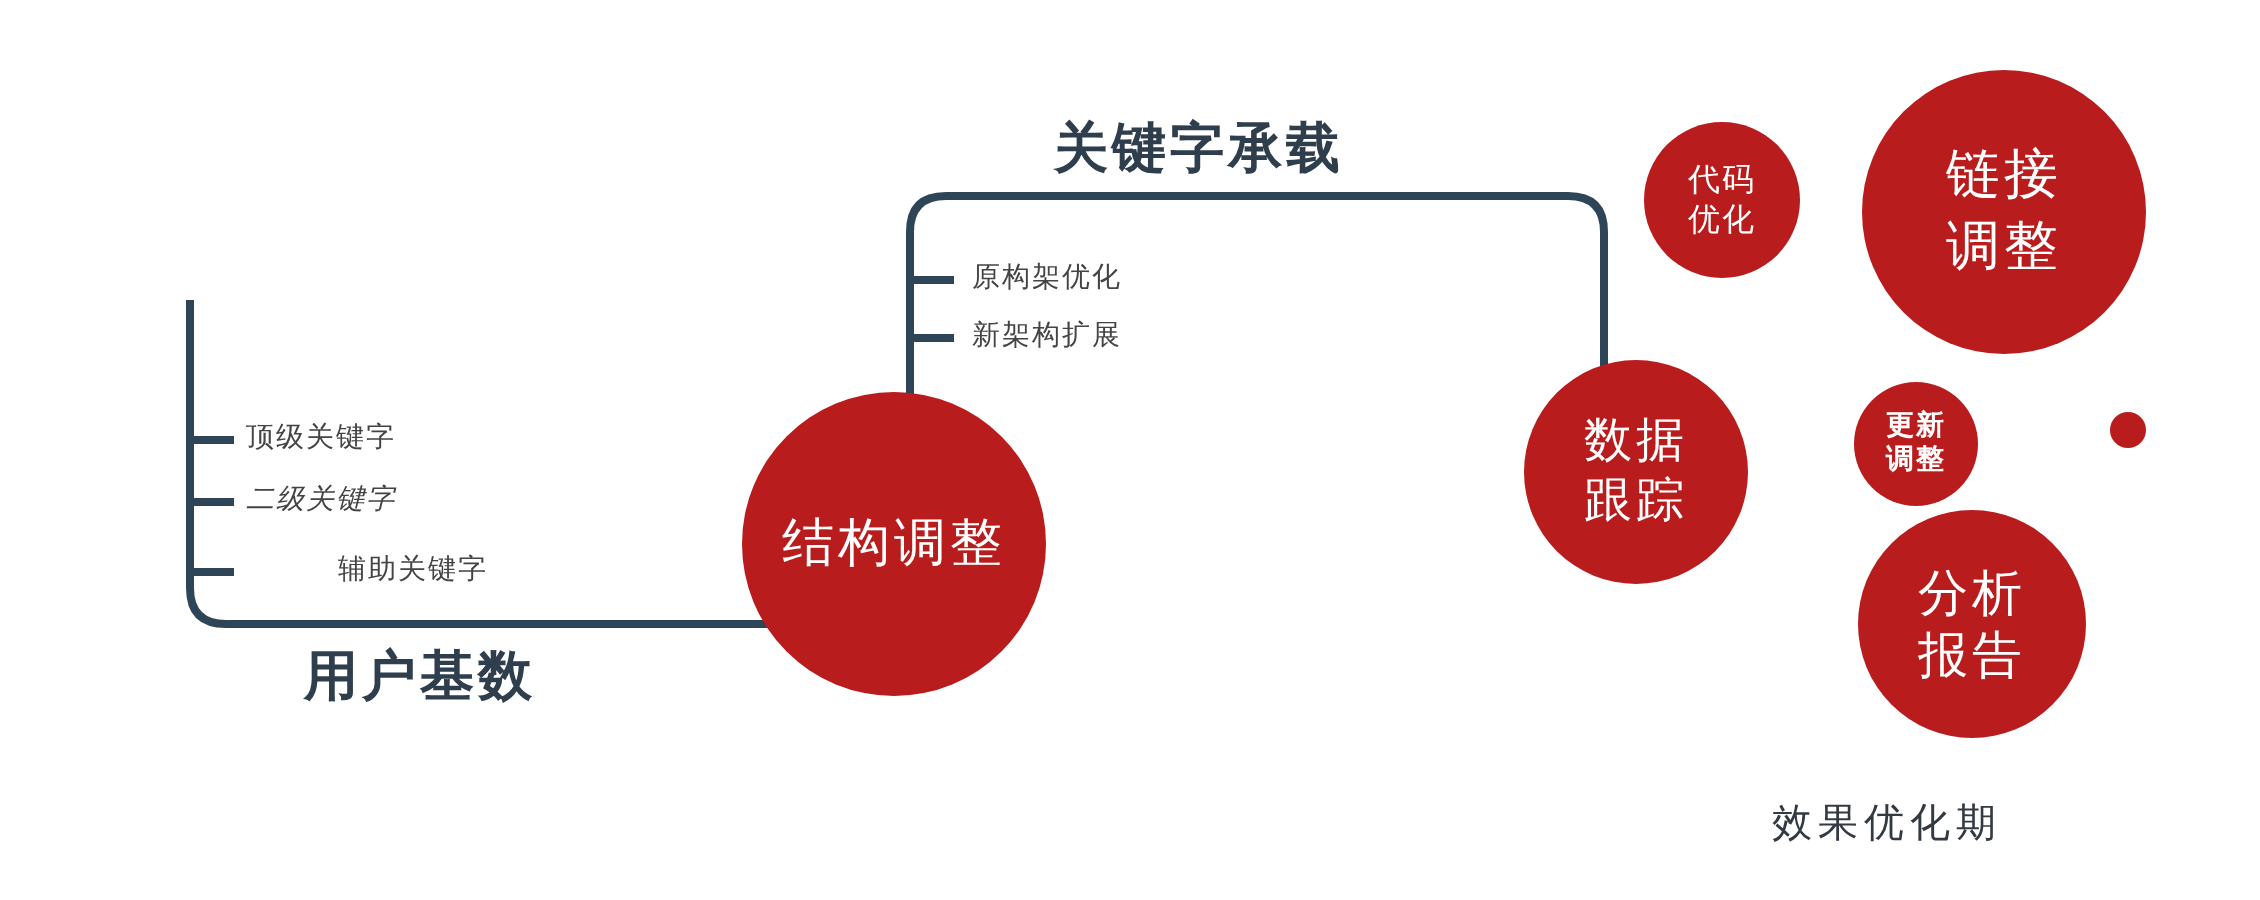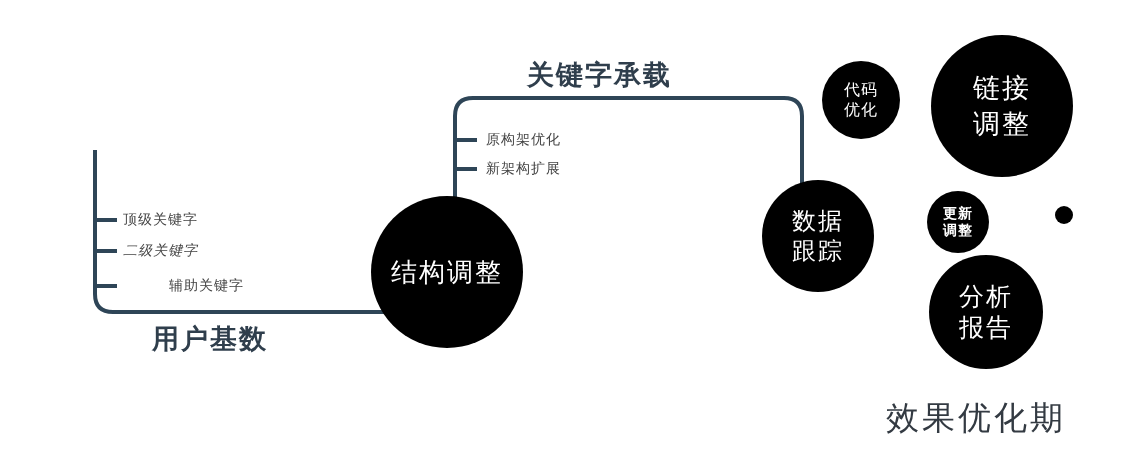--- a/index.html
+++ b/index.html
@@ -23,21 +23,21 @@
     height: 450px;
   }
   svg.connectors path {
     fill: none;
     stroke: #2e4557;
     stroke-width: 4;
   }
   .node {
     position: absolute;
     border-radius: 50%;
-    background: #000000;
+    background: #b91c1c;
     color: #ffffff;
     display: flex;
     align-items: center;
     justify-content: center;
     text-align: center;
     white-space: pre-line;
     letter-spacing: 2px;
     line-height: 1.25;
   }
   .label {
@@ -51,21 +51,21 @@
     color: #444444;
     letter-spacing: 1px;
   }
   .label.heading {
     font-size: 27px;
     font-weight: 700;
     color: #2f3e4c;
     letter-spacing: 2px;
   }
   .label.footer-text {
-    font-size: 33px;
+    font-size: 20px;
     font-weight: 500;
     color: #333a42;
     letter-spacing: 3px;
   }
 </style>
 </head>
 <body>
 
 <div class="canvas">
 

